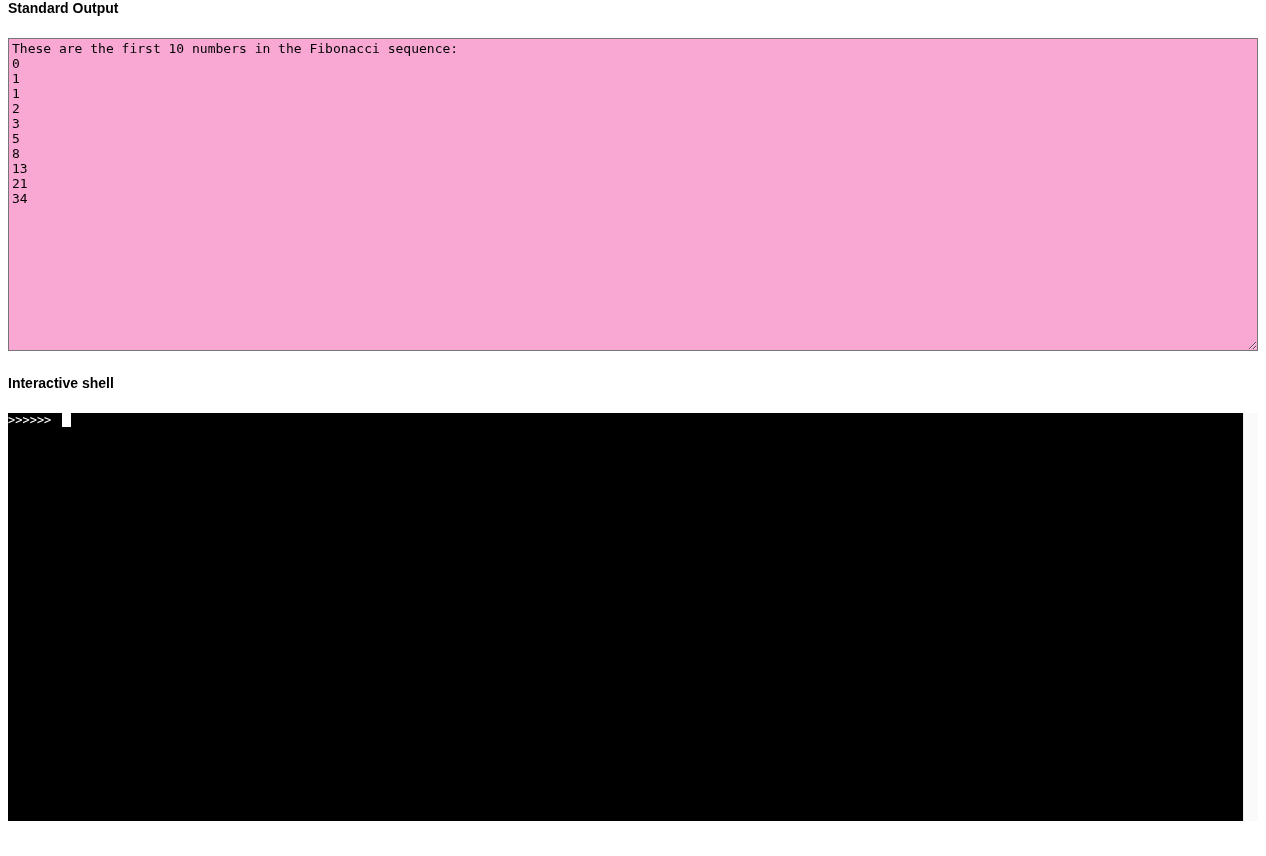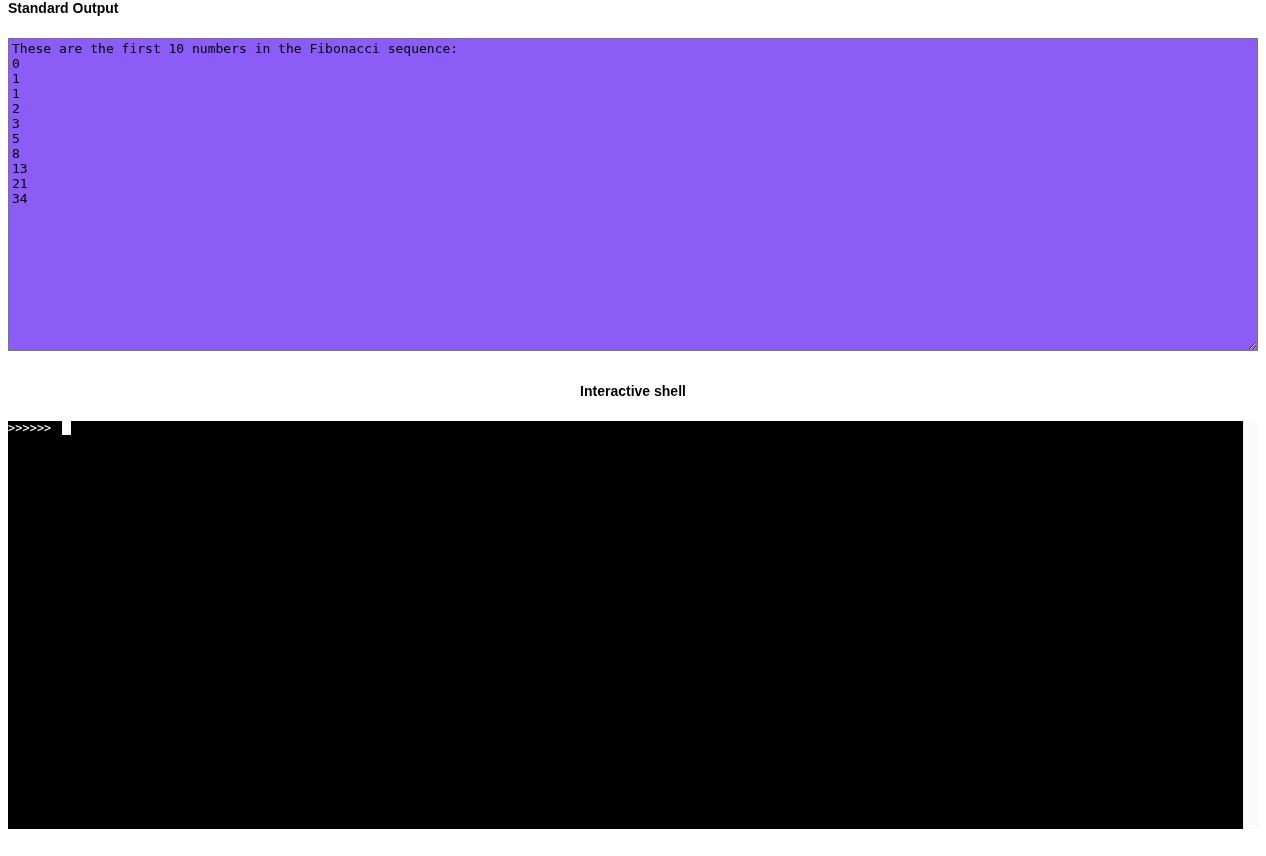--- a/index.html
+++ b/index.html
@@ -14,33 +14,32 @@
     .section-title {
       font-size: 14px;
       font-weight: bold;
       margin: 0 0 22px 0;
       padding: 0;
     }
     .section-title.first {
       margin-top: 0;
     }
     .section-title.second {
-      margin-top: 28px;
-      text-align: center;
+      margin-top: 20px;
     }
     .output-textarea {
       width: 100%;
       height: 313px;
       font-family: "Menlo", "Monaco", "Consolas", monospace;
       font-size: 13px;
       line-height: 15px;
       padding: 2px 3px;
       border: 1px solid #767676;
       resize: both;
-      background: #8b5cf6;
+      background: #f9a8d4;
       color: #000000;
       white-space: pre;
       overflow: auto;
     }
     .shell-container {
       width: 100%;
       height: 408px;
       background: #000000;
       position: relative;
       margin-top: 0;

